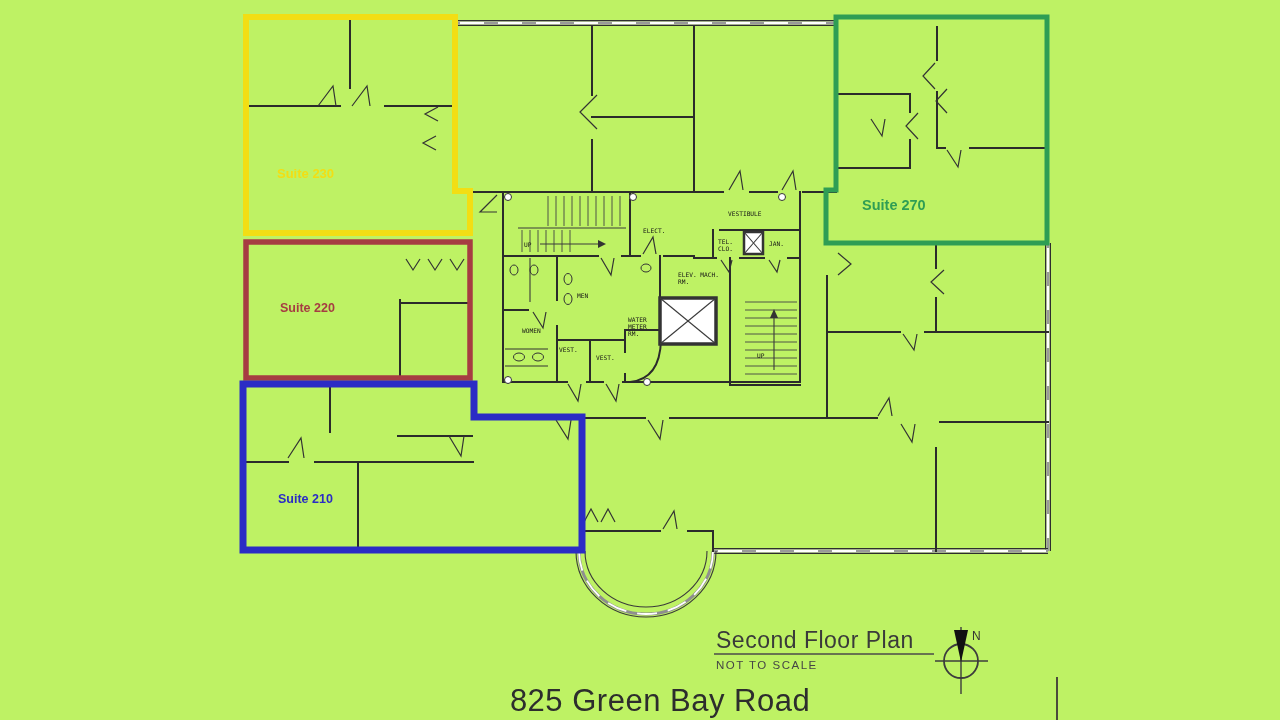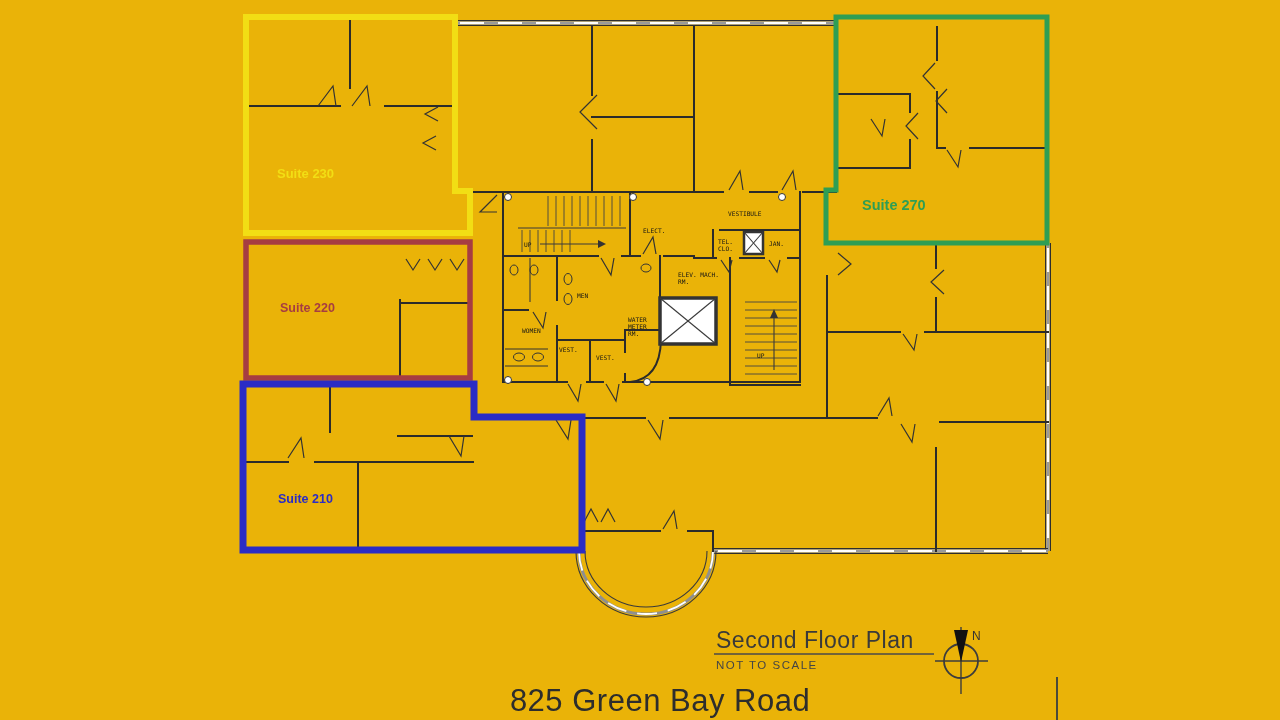--- a/index.html
+++ b/index.html
@@ -1,16 +1,16 @@
 <!DOCTYPE html>
 <html><head>
 <meta charset="utf-8">
 <style>
   html,body{margin:0;padding:0;background:#ffffff;}
-  #stage{position:relative;width:1280px;height:720px;background:#eab308;overflow:hidden;
+  #stage{position:relative;width:1280px;height:720px;background:#bef264;overflow:hidden;
          font-family:"Liberation Sans",sans-serif;}
   svg{position:absolute;left:0;top:0;}
   .wall{stroke:#2b2b2b;stroke-width:2;fill:none;stroke-linecap:square;}
   .thin{stroke:#3a3a3a;stroke-width:1.1;fill:none;}
   .tread{stroke:#444;stroke-width:0.9;}
   .door{stroke:#333;stroke-width:1.2;fill:none;stroke-linejoin:miter;}
   .fix{stroke:#333;stroke-width:1;fill:none;}
   .band-edge{stroke:#2e2e2e;stroke-width:1;}
   .band-fill{stroke:#9a9a9a;stroke-width:3.4;}
   .band-win{stroke:#ffffff;stroke-width:2.2;stroke-dasharray:24 14;}

